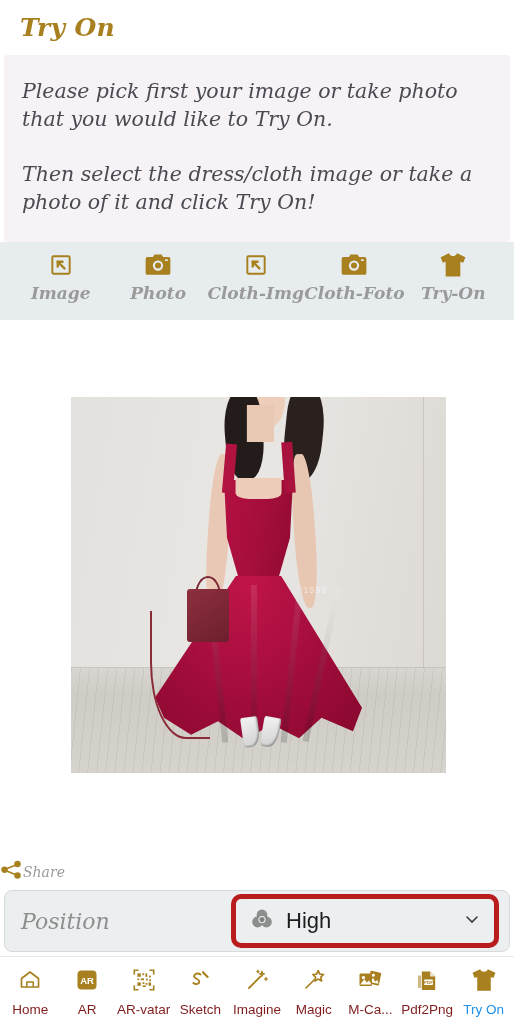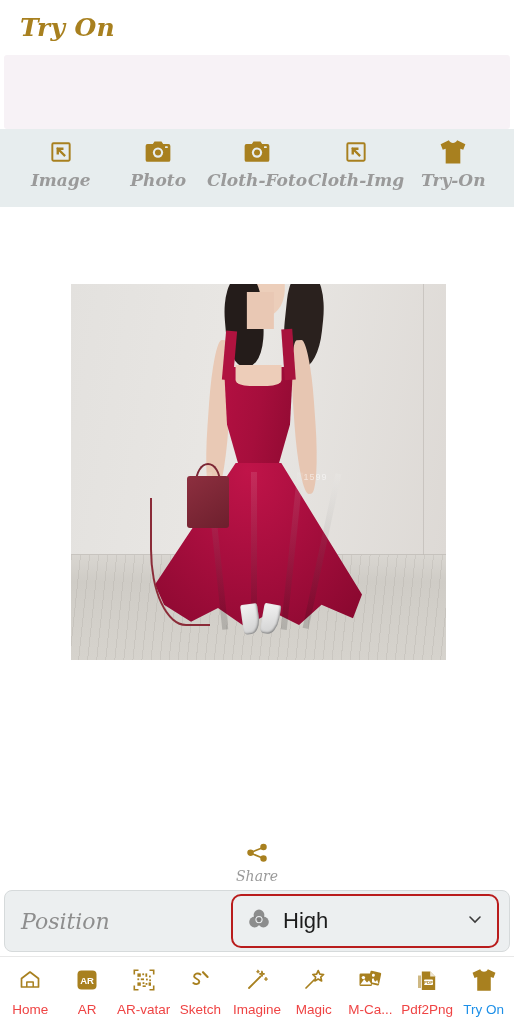--- a/index.html
+++ b/index.html
@@ -227,21 +227,21 @@
   .shoe-r{ left:51%; transform:rotate(10deg); }
   .watermark{
     position:absolute; left:62%; top:50%;
     font-size:9px; color:rgba(255,255,255,.55);
     letter-spacing:1px;
   }
 
   
   .share {
     position:absolute; left:0; right:0; bottom:6px;
-    display:flex; flex-direction:column; align-items:center; gap:1px;
+    display:flex; flex-direction:row; align-items:center; gap:1px;
     cursor:pointer;
   }
   .share-label {
     font-family:"DejaVu Serif", serif; font-style:italic;
     font-size:14px; color:#9a9a9a;
   }
 
   
   .position-bar {
     margin: 0 4px 4px 4px;
@@ -254,21 +254,21 @@
     justify-content:space-between;
     flex:0 0 auto;
   }
   .position-label {
     font-family:"DejaVu Serif", serif; font-style:italic;
     font-size:22px; color:#8e8e8e;
   }
   .select {
     width: 268px; height: 54px;
     background:#eceff0;
-    border:2px solid #b91c1c;
+    border:5px solid #b91c1c;
     border-radius:10px;
     display:flex; align-items:center;
     padding: 0 12px 0 14px;
     gap:12px;
     cursor:pointer;
   }
   .select-value {
     flex:1 1 auto;
     font-size:22px; color:#1d1d1d;
     font-family:"Liberation Sans", sans-serif;
@@ -283,38 +283,40 @@
     padding: 4px 2px 2px 2px;
     flex:0 0 auto;
   }
   .nav-item {
     flex:1 1 0;
     display:flex; flex-direction:column; align-items:center;
     gap:8px; cursor:pointer; min-width:0;
   }
   .nav-icon { height:28px; display:flex; align-items:center; justify-content:center; }
   .nav-label {
-    font-size:13.5px; color:#ef4444;
+    font-size:13.5px; color:#7f1d1d;
     font-family:"Liberation Sans", sans-serif;
     white-space:nowrap; overflow:hidden; text-overflow:ellipsis;
     max-width:100%;
   }
   .nav-item.active .nav-label { color:#1e90e8; }
 </style>
 </head>
 <body>
 
 <div class="app">
 
   <div class="header">
     <div class="header-title">Try On</div>
   </div>
 
   <div class="instructions">
+    <div class="instr-line">Please pick first your image or take photo that you would like to Try On.</div>
     <div class="instr-gap"></div>
+    <div class="instr-line">Then select the dress/cloth image or take a photo of it and click Try On!</div>
   </div>
 
   <div class="toolbar">
 
     <div class="tool">
       <span class="tool-icon">
         <svg width="26" height="26" viewBox="0 0 24 24" fill="none" stroke="#a8801f" stroke-width="1.8">
           <rect x="4" y="4" width="16" height="16" rx="1"></rect>
           <path d="M15 15 L9 9 M9 9 L9 13.2 M9 9 L13.2 9" stroke-width="2.2" stroke-linecap="square"></path>
         </svg>
@@ -329,38 +331,38 @@
           <circle cx="12" cy="11.5" r="4.4" fill="#e7edee"></circle>
           <circle cx="12" cy="11.5" r="2.6" fill="#a8801f"></circle>
           <rect x="18" y="6" width="2.4" height="1.6" rx=".5" fill="#e7edee"></rect>
         </svg>
       </span>
       <span class="tool-label">Photo</span>
     </div>
 
     <div class="tool">
       <span class="tool-icon">
+        <svg width="26" height="26" viewBox="0 0 24 24" fill="none" stroke="#a8801f" stroke-width="1.8">
+          <rect x="4" y="4" width="16" height="16" rx="1"></rect>
+          <path d="M15 15 L9 9 M9 9 L9 13.2 M9 9 L13.2 9" stroke-width="2.2" stroke-linecap="square"></path>
+        </svg>
+      </span>
+      <span class="tool-label">Cloth-Img</span>
+    </div>
+
+    <div class="tool">
+      <span class="tool-icon">
         <svg width="28" height="26" viewBox="0 0 24 22" fill="#a8801f">
           <path d="M9 2h6l1.4 2.2H21a1.6 1.6 0 0 1 1.6 1.6v12a1.6 1.6 0 0 1-1.6 1.6H3A1.6 1.6 0 0 1 1.4 17.8v-12A1.6 1.6 0 0 1 3 4.2h4.6z"></path>
           <circle cx="12" cy="11.5" r="4.4" fill="#e7edee"></circle>
           <circle cx="12" cy="11.5" r="2.6" fill="#a8801f"></circle>
           <rect x="18" y="6" width="2.4" height="1.6" rx=".5" fill="#e7edee"></rect>
         </svg>
       </span>
       <span class="tool-label">Cloth-Foto</span>
-    </div>
-
-    <div class="tool">
-      <span class="tool-icon">
-        <svg width="26" height="26" viewBox="0 0 24 24" fill="none" stroke="#a8801f" stroke-width="1.8">
-          <rect x="4" y="4" width="16" height="16" rx="1"></rect>
-          <path d="M15 15 L9 9 M9 9 L9 13.2 M9 9 L13.2 9" stroke-width="2.2" stroke-linecap="square"></path>
-        </svg>
-      </span>
-      <span class="tool-label">Cloth-Img</span>
     </div>
 
     <div class="tool">
       <span class="tool-icon">
         <svg width="30" height="27" viewBox="0 0 26 24" fill="#a8801f">
           <path d="M9.3 1.2 2 4.6l1.9 5 2.6-1v13.2h13v-13.2l2.6 1 1.9-5-7.3-3.4c-.9 1.7-2.2 2.4-3.7 2.4s-2.8-.7-3.7-2.4z"></path>
         </svg>
       </span>
       <span class="tool-label">Try-On</span>
     </div>

